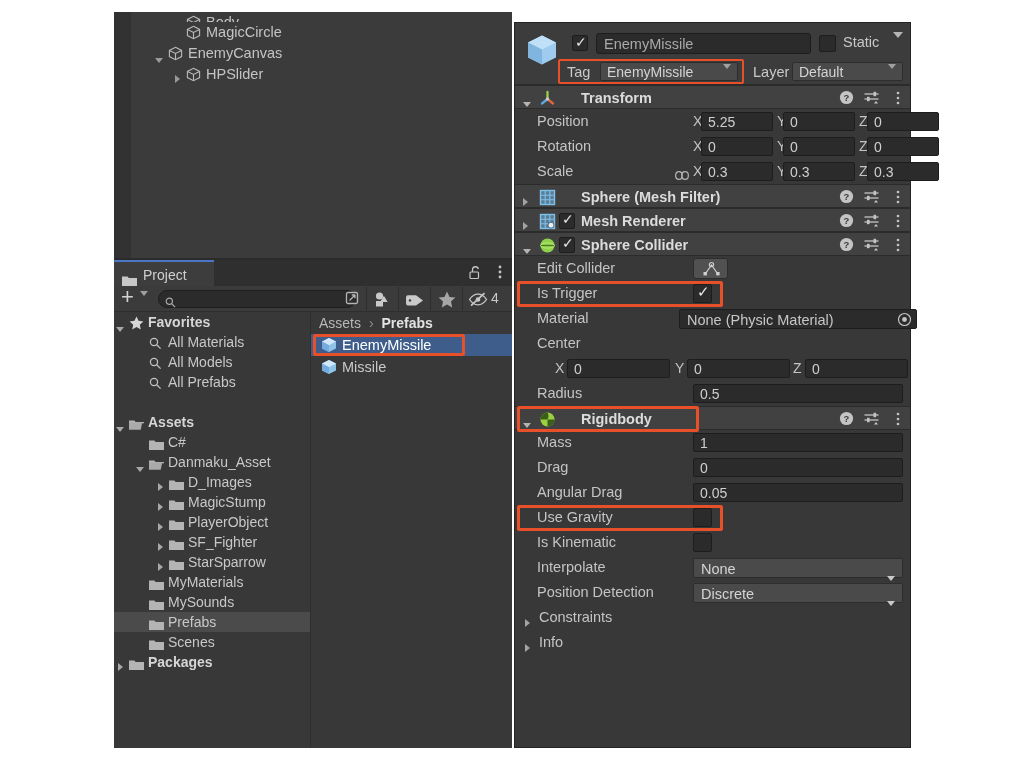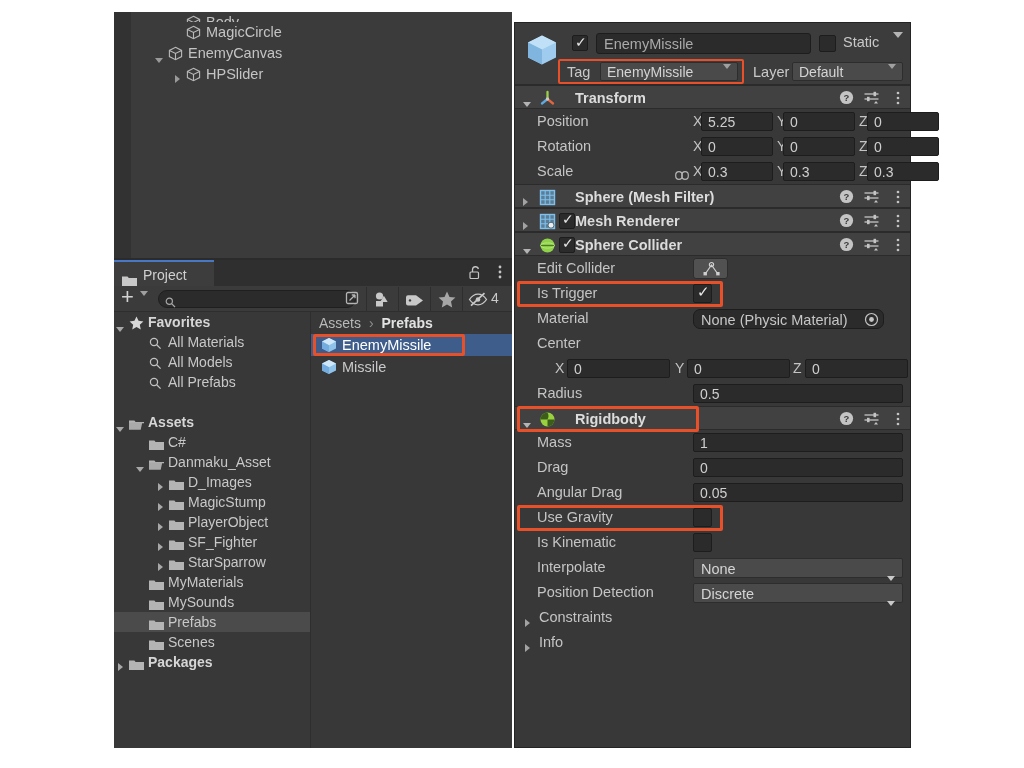--- a/index.html
+++ b/index.html
@@ -150,21 +150,21 @@
   #layer-dd .v { position:absolute; left:6px; top:0; line-height:19px; color:#d4d4d4; font-size:14px; }
   #layer-dd .ar { position:absolute; right:6px; top:6px; }
 
   .comp-header {
     position:relative; height:24px; background:#414141;
     border-top:1px solid #2b2b2b; border-bottom:1px solid #2b2b2b;
   }
   .comp-header .foldout { position:absolute; left:8px; top:7px; }
   .comp-header .cicon { position:absolute; left:24px; top:4px; }
   .comp-header .ctitle {
-    position:absolute; left:60px; top:0; line-height:24px;
+    position:absolute; left:66px; top:0; line-height:24px;
     color:#dcdcdc; font-size:14.5px; font-weight:bold;
   }
   .comp-header .cenable {
     position:absolute; left:44px; top:4px; width:16px; height:16px;
     background:#2b2b2b; border:1px solid #1d1d1d; border-radius:2px;
   }
   .comp-header .cenable .ck { position:absolute; left:2px; top:-3px; color:#e6e6e6; font-size:14px; }
   .comp-header .help { position:absolute; right:56px; top:4px; }
   .comp-header .preset { position:absolute; right:31px; top:5px; }
   .comp-header .kebab { position:absolute; right:10px; top:4px; }
@@ -692,21 +692,21 @@
           </div>
           <div class="prop-row" style="position:relative;">
             <span class="prop-label">Is Trigger</span>
             <span class="cb-field" style="left:178px;">
               <span class="ck">✓</span>
             </span>
             <span class="annot" style="left:2px;top:0px;width:206px;height:26px;"></span>
           </div>
           <div class="prop-row">
             <span class="prop-label">Material</span>
-            <span class="obj-field" style="left:178px;width:191px;border-radius:7px;">None (Physic Material)<span class="picker"><svg width="15" height="15" viewBox="0 0 15 15">
+            <span class="obj-field" style="left:164px;width:238px;">None (Physic Material)<span class="picker"><svg width="15" height="15" viewBox="0 0 15 15">
                   <circle cx="7.5" cy="7.5" r="6" stroke="#c4c4c4" stroke-width="1.2" fill="none"></circle>
                   <circle cx="7.5" cy="7.5" r="2.4" fill="#c4c4c4"></circle>
                 </svg></span></span>
           </div>
           <div class="prop-row">
             <span class="prop-label">Center</span>
           </div>
           <div class="prop-row">
             <span class="axis-lbl" style="left:40px;">X</span>
             <span class="num-field" style="left:52px;width:103px;">0</span>

